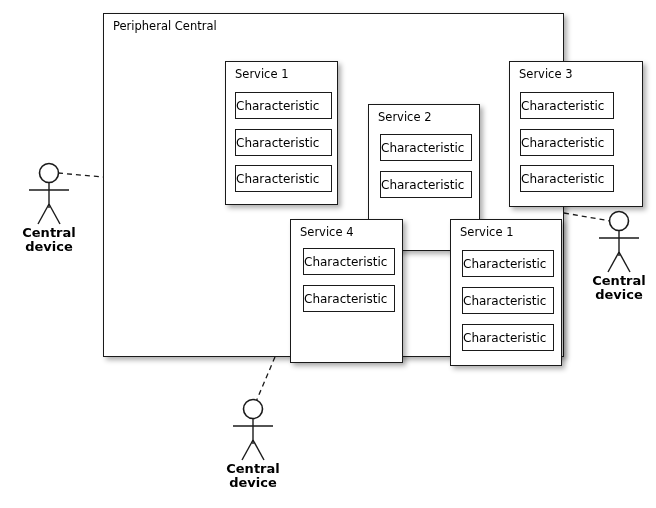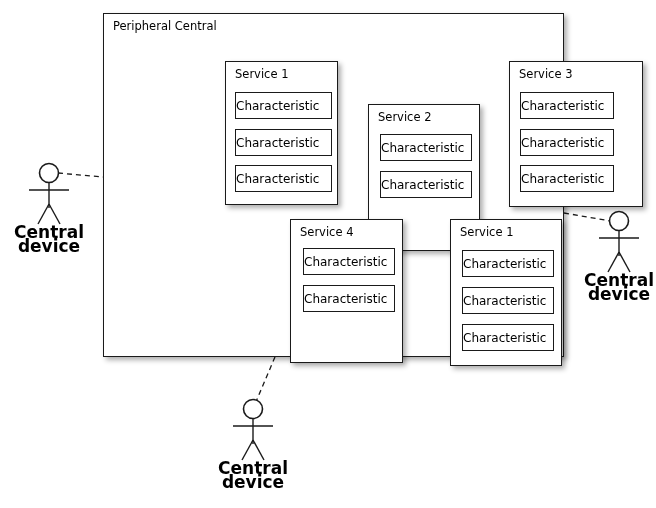--- a/index.html
+++ b/index.html
@@ -102,21 +102,21 @@
   
   .actor {
     position: absolute;
   }
   .actor-label {
     position: absolute;
     left: 50%;
     transform: translateX(-50%);
     text-align: center;
     font-weight: bold;
-    font-size: 17px;
+    font-size: 13px;
     line-height: 13.5px;
     white-space: nowrap;
     color: #000;
   }
   #actor-left  { left: 10px;  top: 160px; width: 78px; height: 105px; }
   #actor-right { left: 580px; top: 208px; width: 78px; height: 105px; }
   #actor-bottom{ left: 214px; top: 396px; width: 78px; height: 105px; }
 
   #actor-left  .actor-label { top: 66px; }
   #actor-right .actor-label { top: 66px; }

